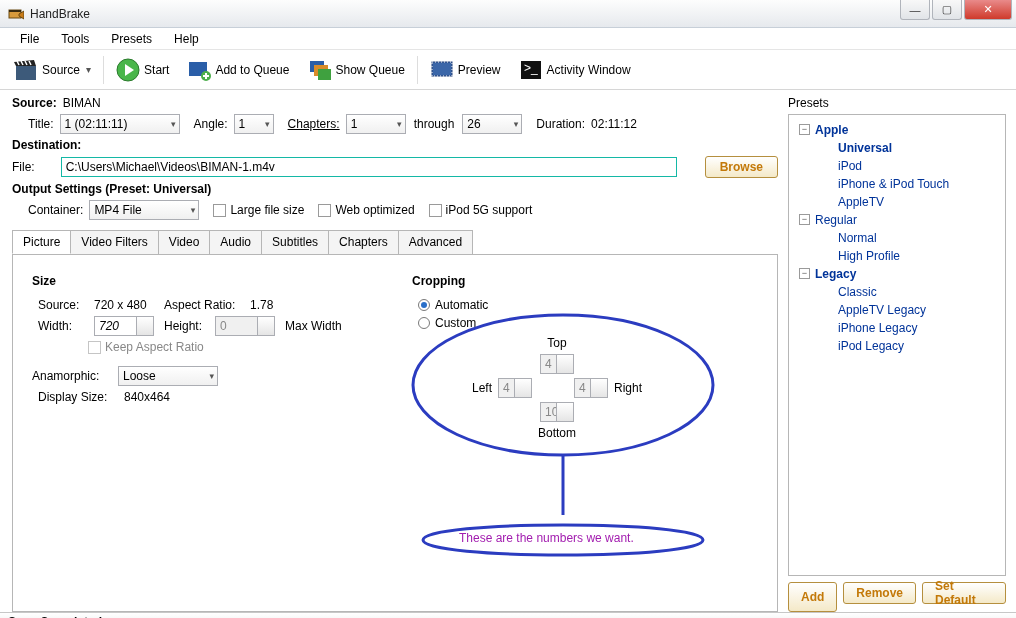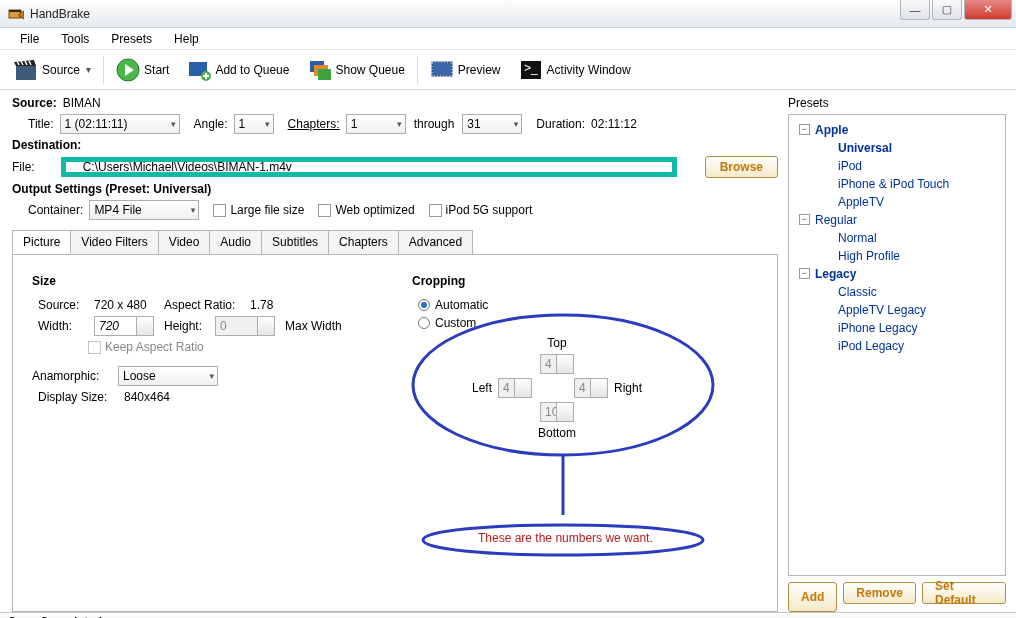--- a/index.html
+++ b/index.html
@@ -26,21 +26,21 @@
 
 .main { display: flex; height: 522px; }
 .left-col { flex: 1; padding: 6px 8px 0 12px; display: flex; flex-direction: column; }
 .right-col { width: 230px; padding: 6px 10px 0 2px; display:flex; flex-direction:column; }
 
 .row { display: flex; align-items: center; margin-bottom: 4px; }
 .bold { font-weight: bold; }
 .lbl { margin-right: 6px; }
 .sel { height: 20px; border: 1px solid #abadb3; background: linear-gradient(#fff,#f0f0f0); padding: 1px 18px 1px 4px; position: relative; display: inline-flex; align-items: center; }
 .sel::after { content:"▾"; position:absolute; right:3px; font-size:9px; color:#555; }
-input.text { height: 20px; border: 5px solid #14b8a6; padding: 1px 17px; background:#fff; }
+input.text { height: 20px; border: 1px solid #14b8a6; padding: 1px 4px; background:#fff; }
 .btn { height: 22px; border: 1px solid #b58f3e; background: linear-gradient(#fff,#f4e9c8); padding: 0 14px; color: #c37909; font-weight: bold; border-radius: 3px; display:inline-flex; align-items:center; justify-content:center; cursor:default; }
 .ck { width: 13px; height: 13px; border: 1px solid #9a9a9a; background: #fff; display: inline-block; margin-right: 4px; vertical-align: middle; }
 
 
 .tabstrip { display: flex; margin-top: 6px; }
 .tab { padding: 4px 10px; border: 1px solid #b6b6b6; border-bottom: none; background: #f4f4f4; margin-right: -1px; cursor:default; }
 .tab.active { background: #fff; border-bottom: 1px solid #fff; position: relative; z-index: 2; }
 .tabpane { border: 1px solid #b6b6b6; flex: 1; background: #fff; padding: 19px; position: relative; }
 
 
@@ -179,21 +179,21 @@
       <span class="lbl" style="margin-left:14px;">Angle:</span>
       <span class="sel" style="width:40px;">
           <span>1</span>
         </span>
       <span class="lbl" style="margin-left:14px;text-decoration:underline;">Chapters:</span>
       <span class="sel" style="width:60px;">
           <span>1</span>
         </span>
       <span style="margin:0 8px;">through</span>
       <span class="sel" style="width:60px;">
-          <span>31</span>
+          <span>26</span>
         </span>
       <span class="lbl" style="margin-left:14px;text-align:right;">Duration:</span>
       <span>02:11:12</span>
     </div>
 
     <div class="row">
         <span class="bold">Destination:</span>
       </div>
     <div class="row" style="gap:20px;">
       <span class="lbl">File:</span>
@@ -309,21 +309,21 @@
           </div>
         </div>
       </div>
 
       <div class="annotation" style="left:370px; top:40px;">
         <svg width="370" height="300">
           <ellipse cx="180" cy="90" rx="150" ry="70" fill="none" stroke="#2b3cc0" stroke-width="3"></ellipse>
           <path d="M180 160 C180 190 180 200 180 220" fill="none" stroke="#2b3cc0" stroke-width="3"></path>
           <path d="M40 245 C 40 225, 320 225, 320 245 C 320 265, 40 265, 40 245 Z" fill="none" stroke="#2b3cc0" stroke-width="3"></path>
         </svg>
-        <div style="position:absolute; left:95px; top:236px; color:#b91c1c;text-align:right;">These are the numbers we want.</div>
+        <div style="position:absolute; left:76px; top:236px; color:#a21caf;text-align:right;">These are the numbers we want.</div>
       </div>
     </div>
   </div>
 
   <div class="right-col">
     <div class="presets-title">Presets</div>
     <div class="presets-box" id="presets-tree">
         <div class="tree-group">
           <div class="expcol">−</div>
           <div class="tree-item bold" style="font-weight: bold;">Apple</div>

